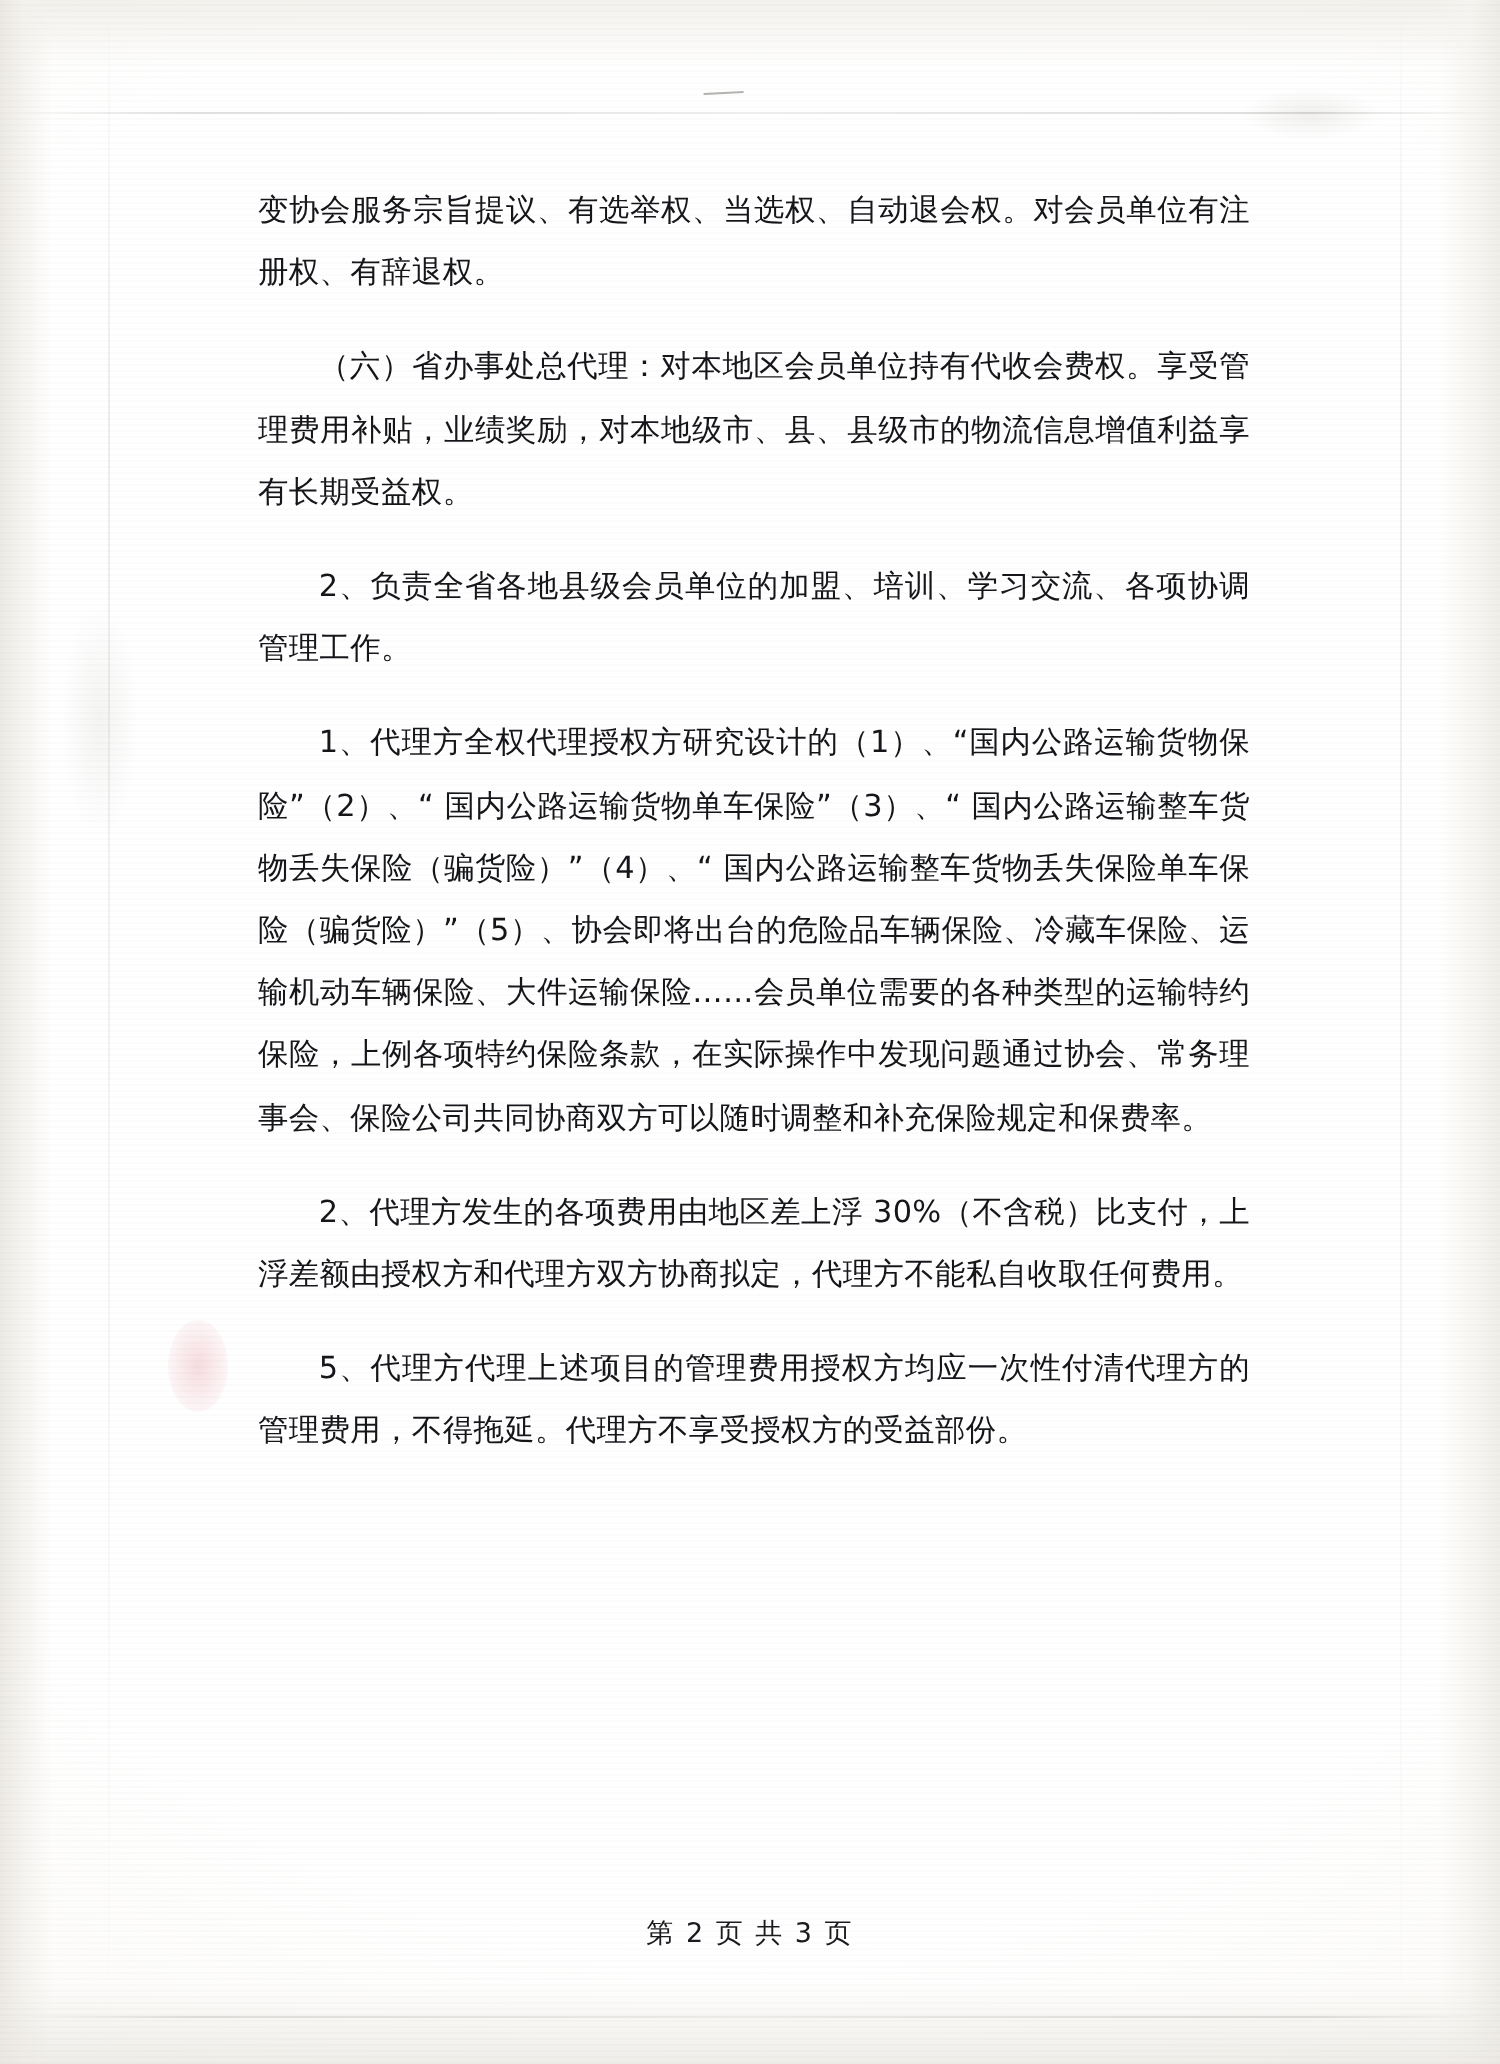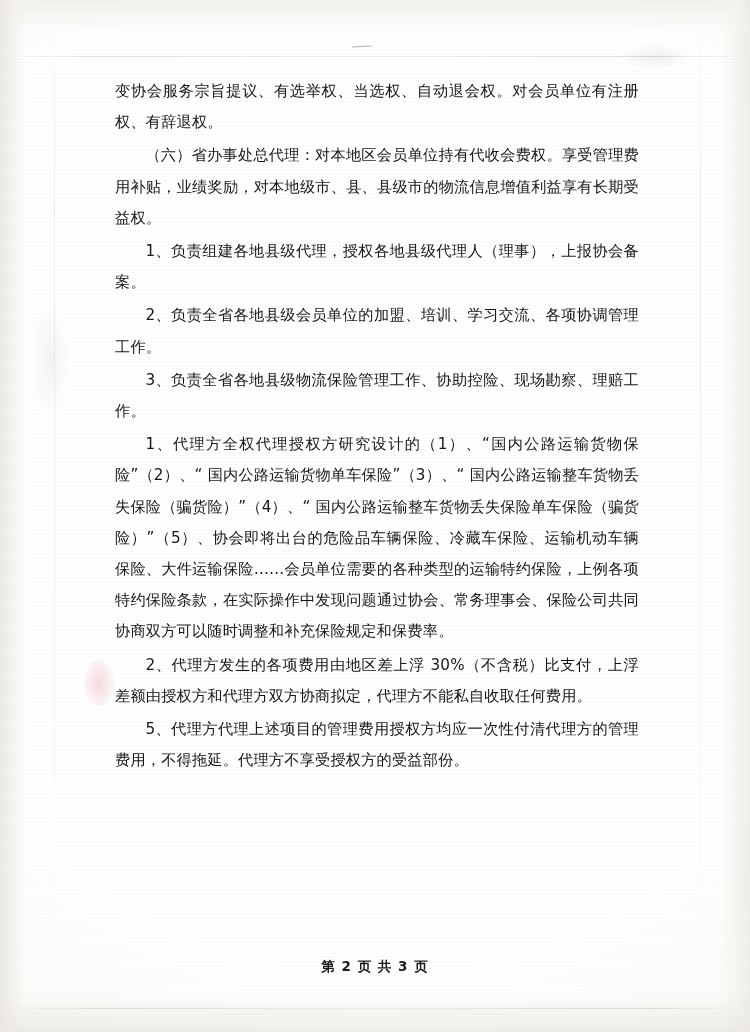--- a/index.html
+++ b/index.html
@@ -99,34 +99,34 @@
     top: 74px;
     width: 528px;
     color: #15161a;
     font-size: 15.2px;
     line-height: 31.2px;
     letter-spacing: .2px;
     text-align: justify;
     text-justify: inter-ideograph;
   }
   .content p {
-    margin: 2px;
+    margin: 16px;
     white-space: pre-wrap;
   }
   .indent-2 { text-indent: 2em; }
 
   .footer {
     position: absolute;
     left: 0;
     right: 0;
     top: 958px;
     text-align: center;
     font-size: 13.5px;
     color: #1a1b1e;
-    font-weight: 700;
+    font-weight: 400;
     letter-spacing: 1px;
   }
 
   
   .noise {
     position: absolute;
     inset: 0;
     pointer-events: none;
     opacity: .035;
     background-image:
@@ -148,23 +148,21 @@
   <div class="crease-v" style="left:700px;"></div>
 
   <div class="stain stain-pink"></div>
   <div class="stain stain-grey1"></div>
   <div class="stain stain-grey2"></div>
   <div class="tick-mark"></div>
 
   <div class="content">
     <p>变协会服务宗旨提议、有选举权、当选权、自动退会权。对会员单位有注册权、有辞退权。</p>
     <p class="indent-2">（六）省办事处总代理：对本地区会员单位持有代收会费权。享受管理费用补贴，业绩奖励，对本地级市、县、县级市的物流信息增值利益享有长期受益权。</p>
-    <p class="indent-2">1、负责组建各地县级代理，授权各地县级代理人（理事），上报协会备案。</p>
     <p class="indent-2">2、负责全省各地县级会员单位的加盟、培训、学习交流、各项协调管理工作。</p>
-    <p class="indent-2">3、负责全省各地县级物流保险管理工作、协助控险、现场勘察、理赔工作。</p>
     <p class="indent-2">1、代理方全权代理授权方研究设计的（1）、“国内公路运输货物保险”（2）、“ 国内公路运输货物单车保险”（3）、“ 国内公路运输整车货物丢失保险（骗货险）”（4）、“ 国内公路运输整车货物丢失保险单车保险（骗货险）”（5）、协会即将出台的危险品车辆保险、冷藏车保险、运输机动车辆保险、大件运输保险……会员单位需要的各种类型的运输特约保险，上例各项特约保险条款，在实际操作中发现问题通过协会、常务理事会、保险公司共同协商双方可以随时调整和补充保险规定和保费率。</p>
     <p class="indent-2">2、代理方发生的各项费用由地区差上浮 30%（不含税）比支付，上浮差额由授权方和代理方双方协商拟定，代理方不能私自收取任何费用。</p>
     <p class="indent-2">5、代理方代理上述项目的管理费用授权方均应一次性付清代理方的管理费用，不得拖延。代理方不享受授权方的受益部份。</p>
 
   </div>
 
   <div class="footer">第 2 页 共 3 页</div>
 
   <div class="noise"></div>
 </div>

